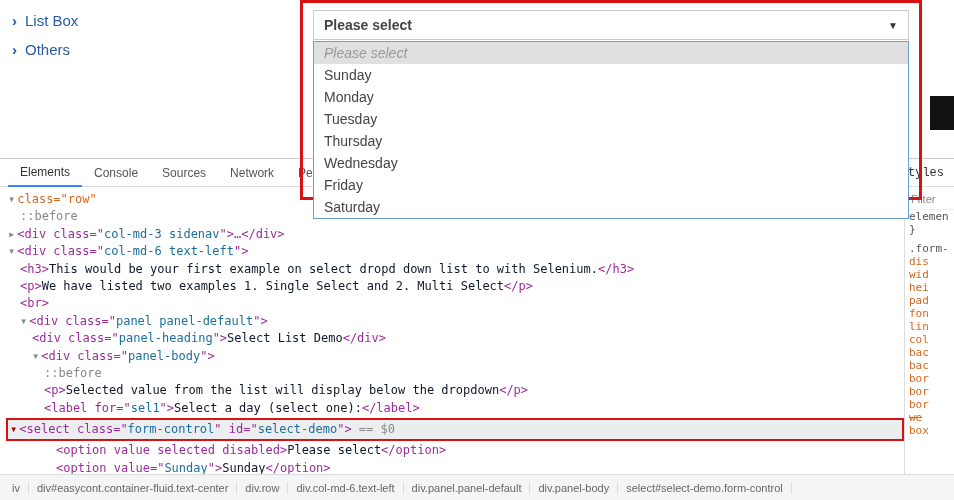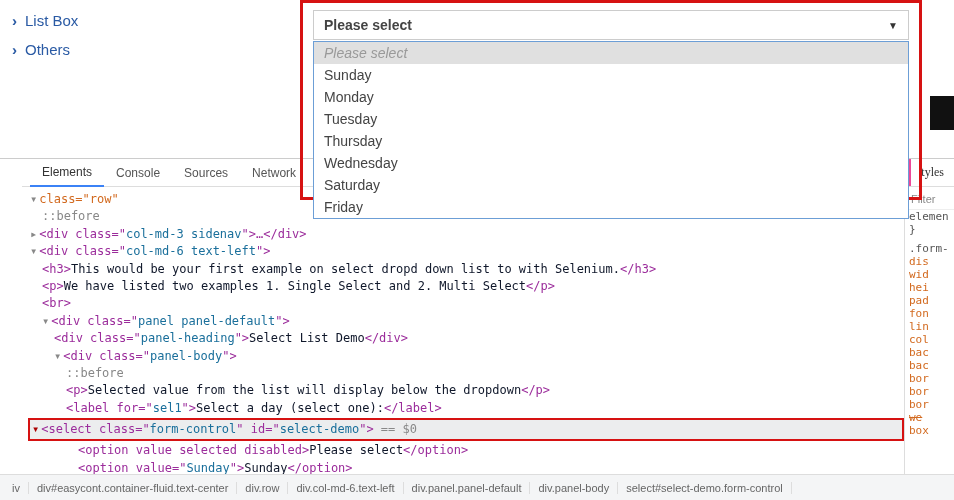--- a/index.html
+++ b/index.html
@@ -93,21 +93,20 @@
 
   .devtools {
     position: absolute;
     left: 0; right: 0;
     top: 158px;
     bottom: 0;
     border-top: 1px solid #ccc;
     background: #fff;
     font-family: Menlo, Consolas, monospace;
     font-size: 12px;
-    padding-left: 22px;
   }
   .tabbar {
     display: flex;
     align-items: center;
     height: 28px;
     border-bottom: 1px solid #ddd;
     gap: 0;
     padding-left: 8px;
   }
   .tab {
@@ -118,21 +117,21 @@
     font-size: 12px;
   }
   .tab.active {
     color: #333;
     border-bottom: 2px solid #3b82f6;
   }
   .tab-right {
     margin-left: auto;
     padding: 6px 10px;
     border-left: 2px solid #ec4899;
-    font-family: Liberation Serif, serif;
+    font-family: Liberation Mono, monospace;
   }
   .dev-body {
     display: flex;
     height: calc(100% - 28px - 18px);
   }
   .dom-tree {
     flex: 1;
     overflow: hidden;
     padding: 4px 0 0 6px;
     line-height: 1.45;
@@ -218,22 +217,22 @@
       <span>Please select</span>
       <span class="caret">▼</span>
     </div>
     <div class="dropdown">
       <div class="opt" data-disabled="1">Please select</div>
       <div class="opt">Sunday</div>
       <div class="opt">Monday</div>
       <div class="opt">Tuesday</div>
       <div class="opt">Thursday</div>
       <div class="opt">Wednesday</div>
+      <div class="opt">Friday</div>
       <div class="opt">Saturday</div>
-      <div class="opt">Friday</div>
     </div>
   </div>
 </div>
 
 <div class="devtools">
   <div class="tabbar">
     <div class="tab active">Elements</div>
     <div class="tab">Console</div>
     <div class="tab">Sources</div>
     <div class="tab">Network</div>

